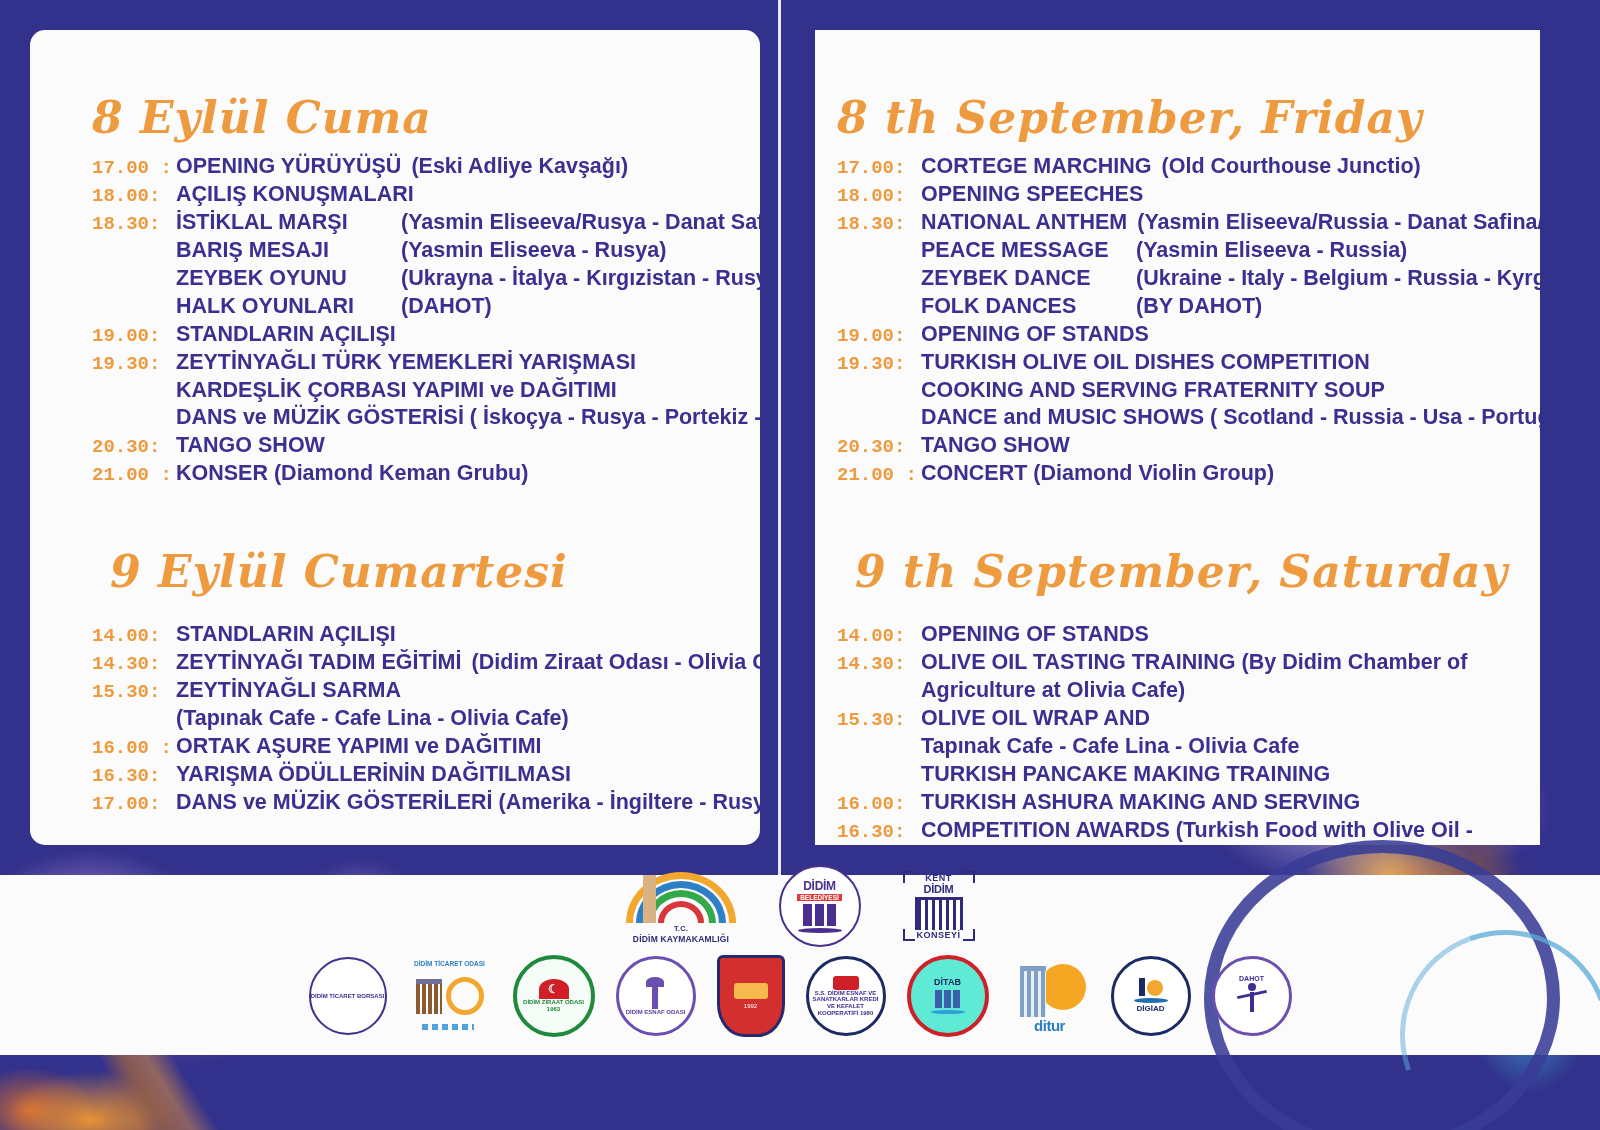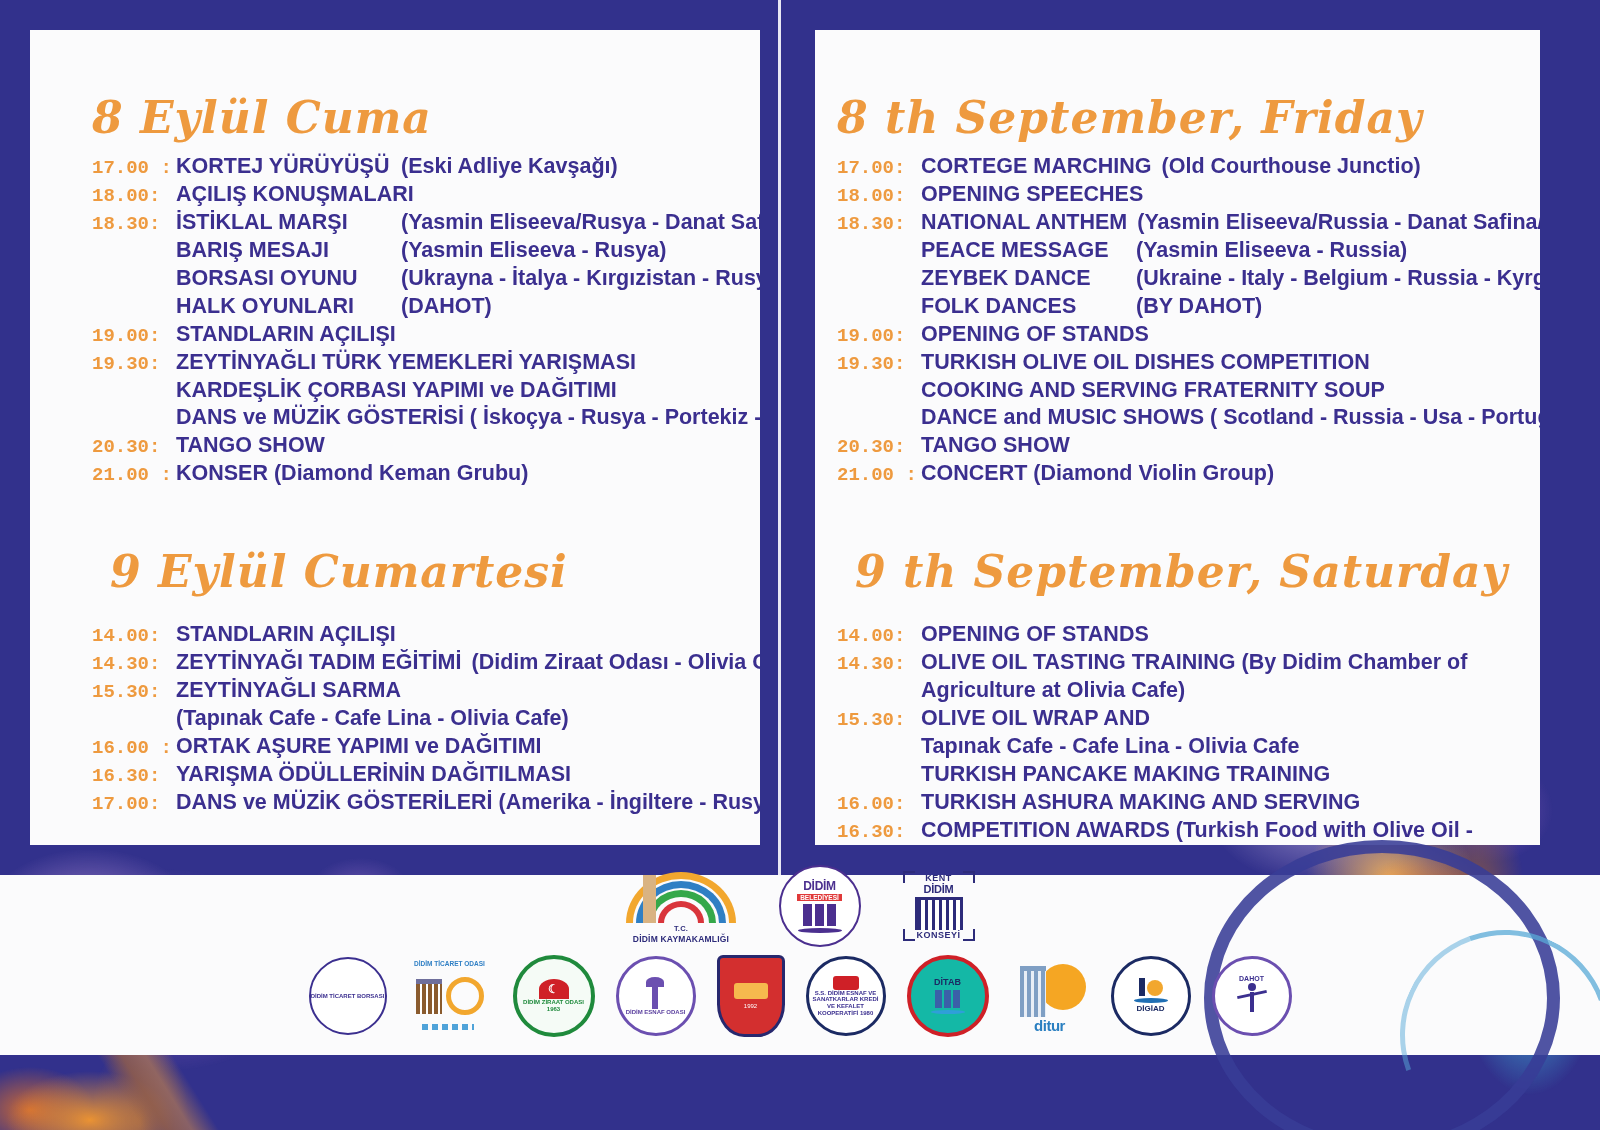--- a/index.html
+++ b/index.html
@@ -16,21 +16,21 @@
     background:#32318c;
   }
   
   .panel{
     position:absolute;
     background:#fbfbfc;
     top:30px;
     height:815px;
     overflow:hidden;
   }
-  #panel-tr{ left:30px;  width:730px; }
+  #panel-tr{ left:30px;  width:730px;border-radius:15px; }
   #panel-en{ left:815px; width:725px; }
 
   
   #logo-band{
     position:absolute;
     left:0;top:875px;width:1600px;height:180px;
     background:#fbfbfc;
   }
   
   #mid-hairline{
@@ -143,21 +143,21 @@
   .lg-circle{
     width:74px;height:74px;border-radius:50%;
     border:2px solid #3b2f8f;
     background:#fff;
     display:flex;align-items:center;justify-content:center;
     font-size:8px;font-weight:bold;color:#3b2f8f;text-align:center;
     line-height:1.05;
     overflow:hidden;
   }
   .lg-seal-green{ border:4px solid #1f8a3c; background:#f5fbf6; color:#1f8a3c;}
-  .lg-seal-red{ border:4px solid #cf2027; background:#14b8a6; color:#b3191f;text-align:center;}
+  .lg-seal-red{ border:4px solid #cf2027; background:#5eead4; color:#b3191f;text-align:center;}
   .lg-seal-navy{ border:3px solid #1b2a63; background:#fff; }
   .lg-seal-purple{ border:3px solid #6b4fb0; background:#fff; color:#5a3f9e;}
 
   .kaymakam{
     display:flex;flex-direction:column;align-items:center;justify-content:flex-end;
     width:115px;height:78px;
   }
   .rainbow{
     width:104px;height:48px;position:relative;
   }
@@ -231,41 +231,41 @@
   <div class="wc" id="wc-left-streak"></div>
   <div class="wc" id="wc-right"></div>
 
   <div class="panel" id="panel-tr">
     <div class="panel-inner">
 
       <div class="day-title">8 Eylül Cuma</div>
       <div class="schedule">
         <div class="row">
           <span class="time">17.00 :</span>
-          <span class="title lbl-col">KORTEJ YÜRÜYÜŞÜ</span>
+          <span class="title lbl-col">OPENING YÜRÜYÜŞÜ</span>
           <span class="detail">(Eski Adliye Kavşağı)</span>
         </div>
         <div class="row">
           <span class="time">18.00:</span>
           <span class="title lbl-col">AÇILIŞ KONUŞMALARI</span>
           <span class="detail"></span>
         </div>
         <div class="row">
           <span class="time">18.30:</span>
           <span class="title lbl-col">İSTİKLAL MARŞI</span>
           <span class="detail">(Yasmin Eliseeva/Rusya - Danat Safin / Kırgızistan)</span>
         </div>
         <div class="row">
           <span class="time"></span>
           <span class="title lbl-col">BARIŞ MESAJI</span>
           <span class="detail">(Yasmin Eliseeva - Rusya)</span>
         </div>
         <div class="row">
           <span class="time"></span>
-          <span class="title lbl-col">BORSASI OYUNU</span>
+          <span class="title lbl-col">ZEYBEK OYUNU</span>
           <span class="detail">(Ukrayna - İtalya - Kırgızistan - Rusya - Belçika)</span>
         </div>
         <div class="row">
           <span class="time"></span>
           <span class="title lbl-col">HALK OYUNLARI</span>
           <span class="detail">(DAHOT)</span>
         </div>
         <div class="row">
           <span class="time">19.00:</span>
           <span class="title t-wide">STANDLARIN AÇILIŞI</span>

